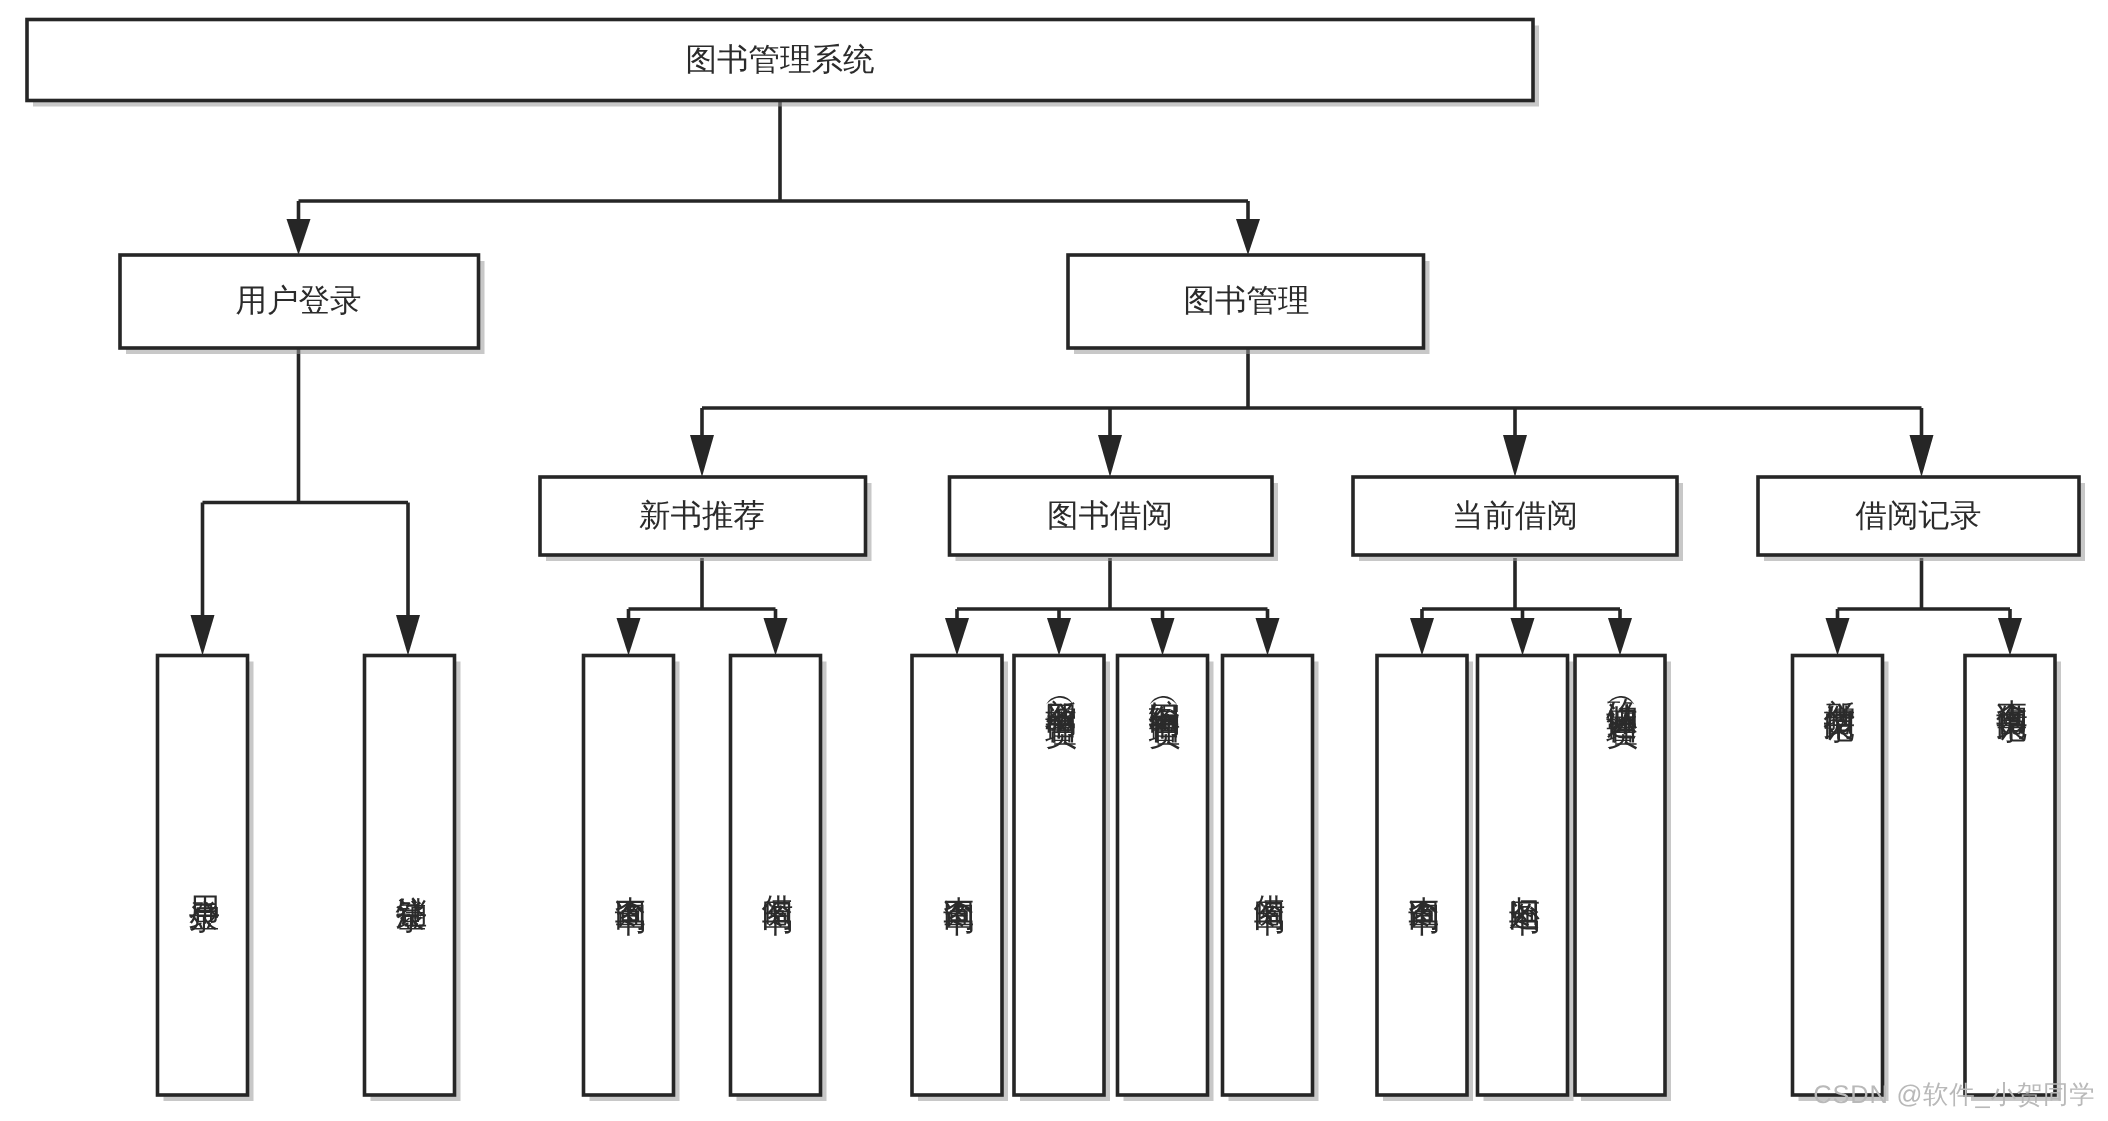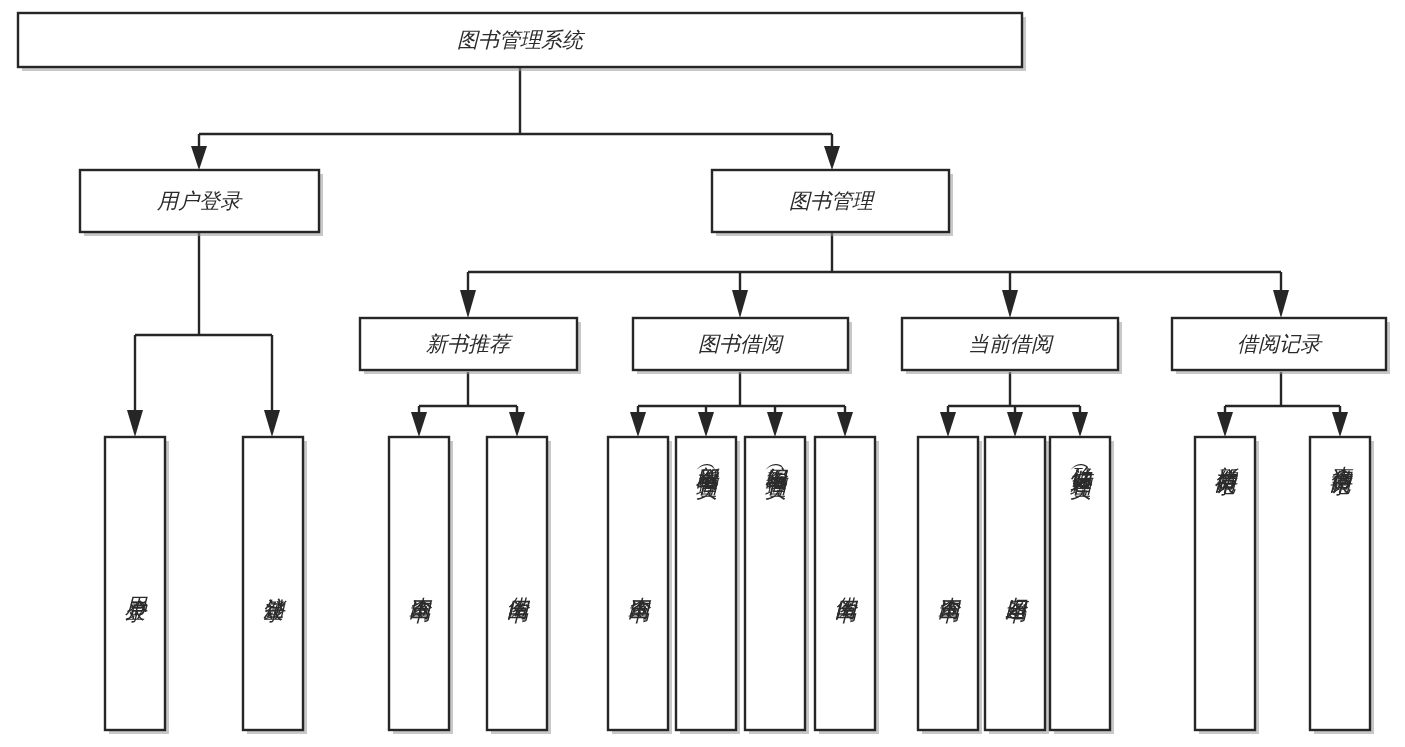--- a/index.html
+++ b/index.html
@@ -12,21 +12,20 @@
     height: 747px;
     font-family: "Liberation Sans", "DejaVu Sans", sans-serif;
     overflow: hidden;
     position: relative;
   }
   #diagram-root {
     position: relative;
     width: 1405px;
     height: 747px;
     background: #ffffff;
-    font-style: italic;
   }
   svg.diagram-canvas {
     position: absolute;
     left: 0;
     top: 0;
     width: 1405px;
     height: 747px;
     display: block;
   }
   .node-box {
@@ -281,14 +280,15 @@
 
     <div class="vlabel" style="left: 918px; top: 437px; width: 60px; height: 293px; display: flex; align-items: center; justify-content: center;">查询图书</div>
     <div class="vlabel" style="left: 985px; top: 437px; width: 60px; height: 293px; display: flex; align-items: center; justify-content: center;">归还图书</div>
     <div class="vlabel" style="left: 1050px; top: 437px; width: 60px; height: 293px; display: flex; align-items: center; justify-content: flex-start; padding-top: 12px;">确认归还（管理员）</div>
 
     <div class="vlabel" style="left: 1195px; top: 437px; width: 60px; height: 293px; display: flex; align-items: center; justify-content: flex-start; padding-top: 12px;">新增借阅记录</div>
     <div class="vlabel" style="left: 1310px; top: 437px; width: 60px; height: 293px; display: flex; align-items: center; justify-content: flex-start; padding-top: 12px;">查询借阅记录</div>
 
   </div>
 
+  <div class="watermark">CSDN @软件_小贺同学</div>
 
 </div>
 
 </body></html>

